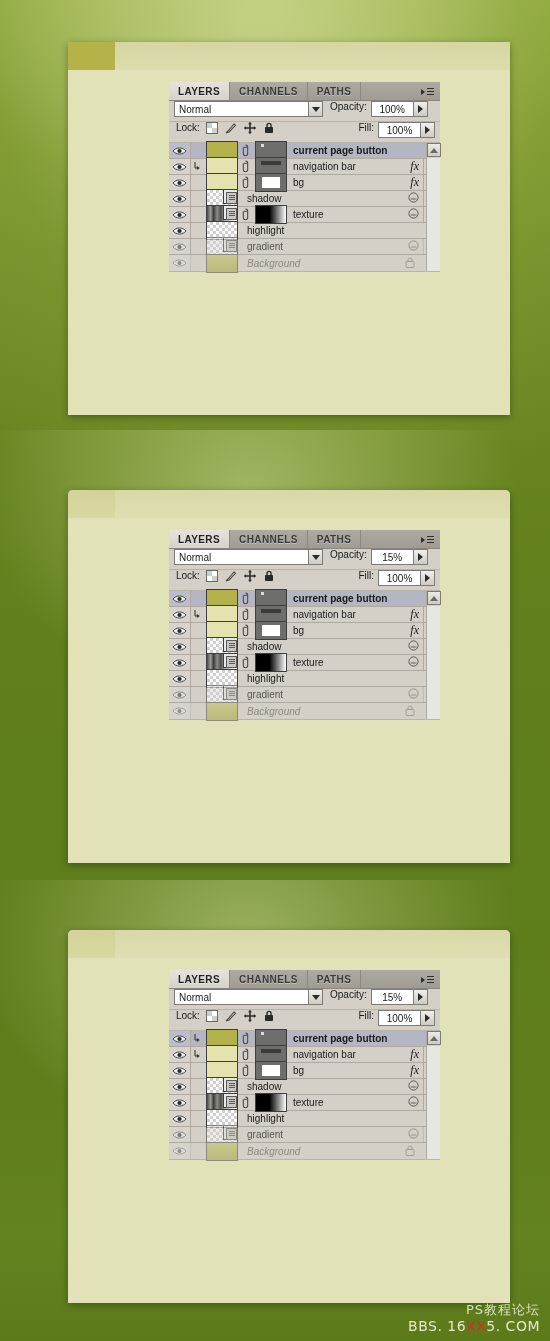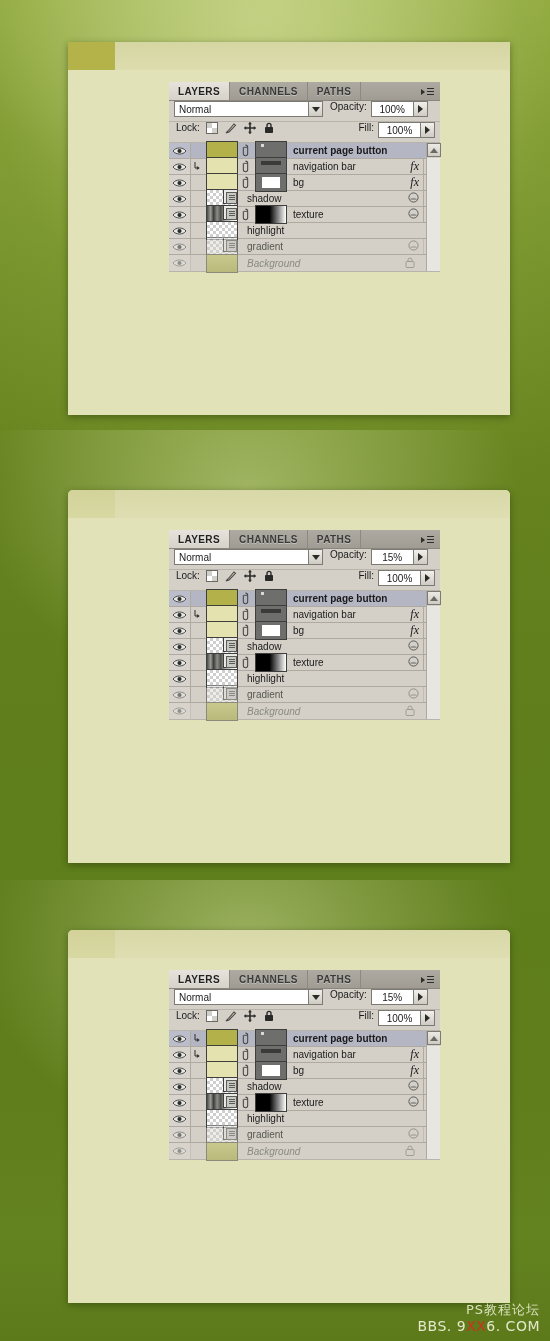--- a/index.html
+++ b/index.html
@@ -1153,15 +1153,15 @@
         </div>
         <div class="arrow-cell empty"></div>
       </div>
     </div>
   </div>
 </div>
 
 <div class="watermark">
   <div class="wm1">PS教程论坛</div>
   <div class="wm2">
-    <span>BBS. 9</span><span class="red">XX</span><span>6. COM</span>
+    <span>BBS. 16</span><span class="red">XX</span><span>5. COM</span>
   </div>
 </div>
 
 </body></html>

